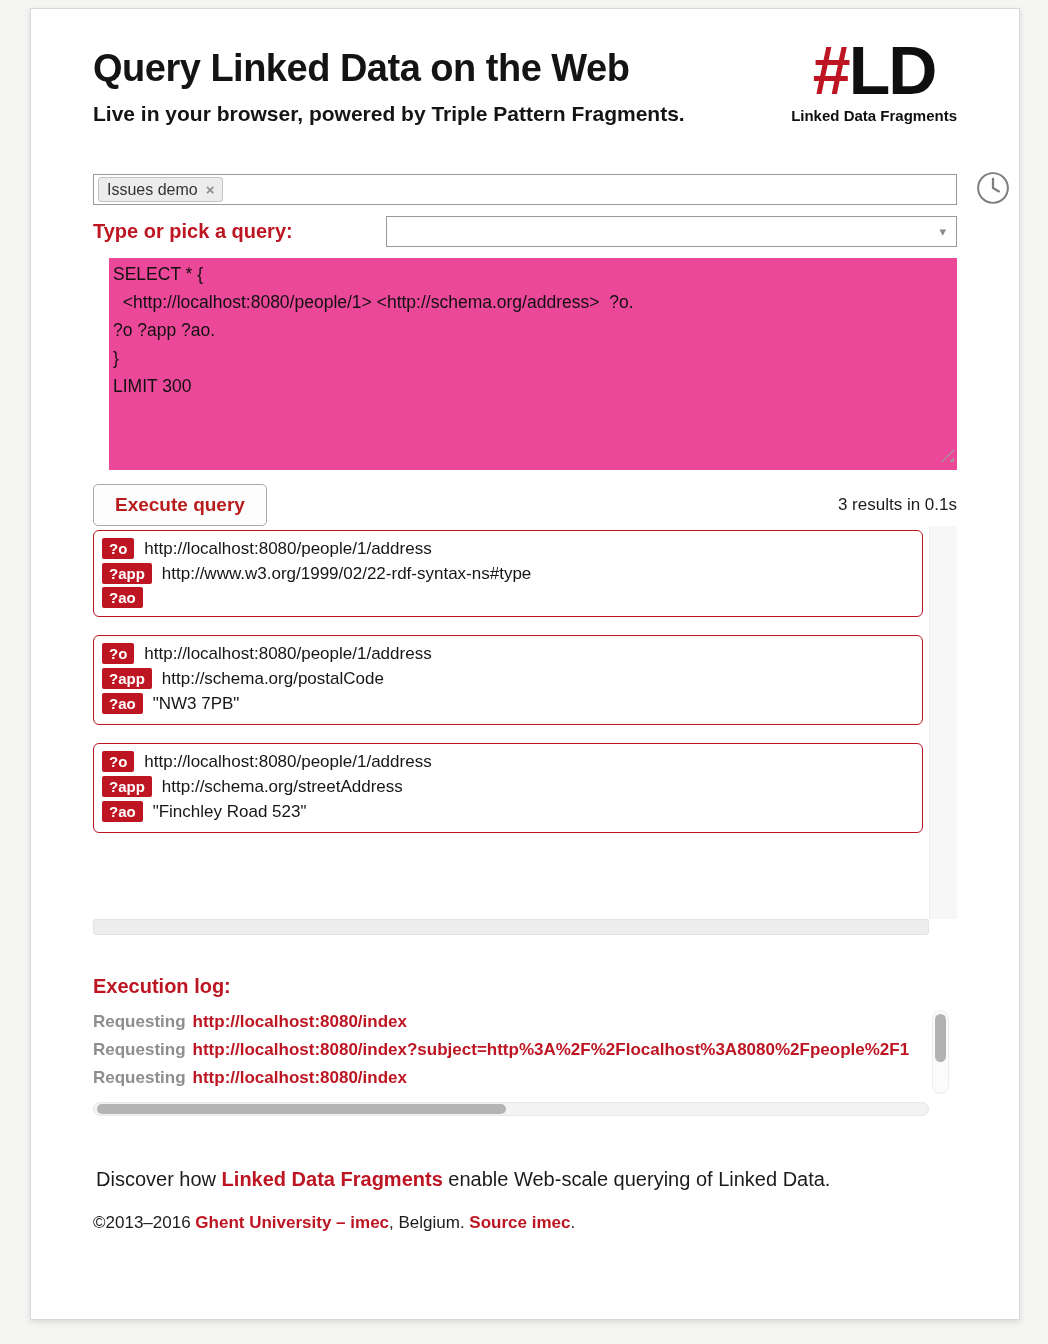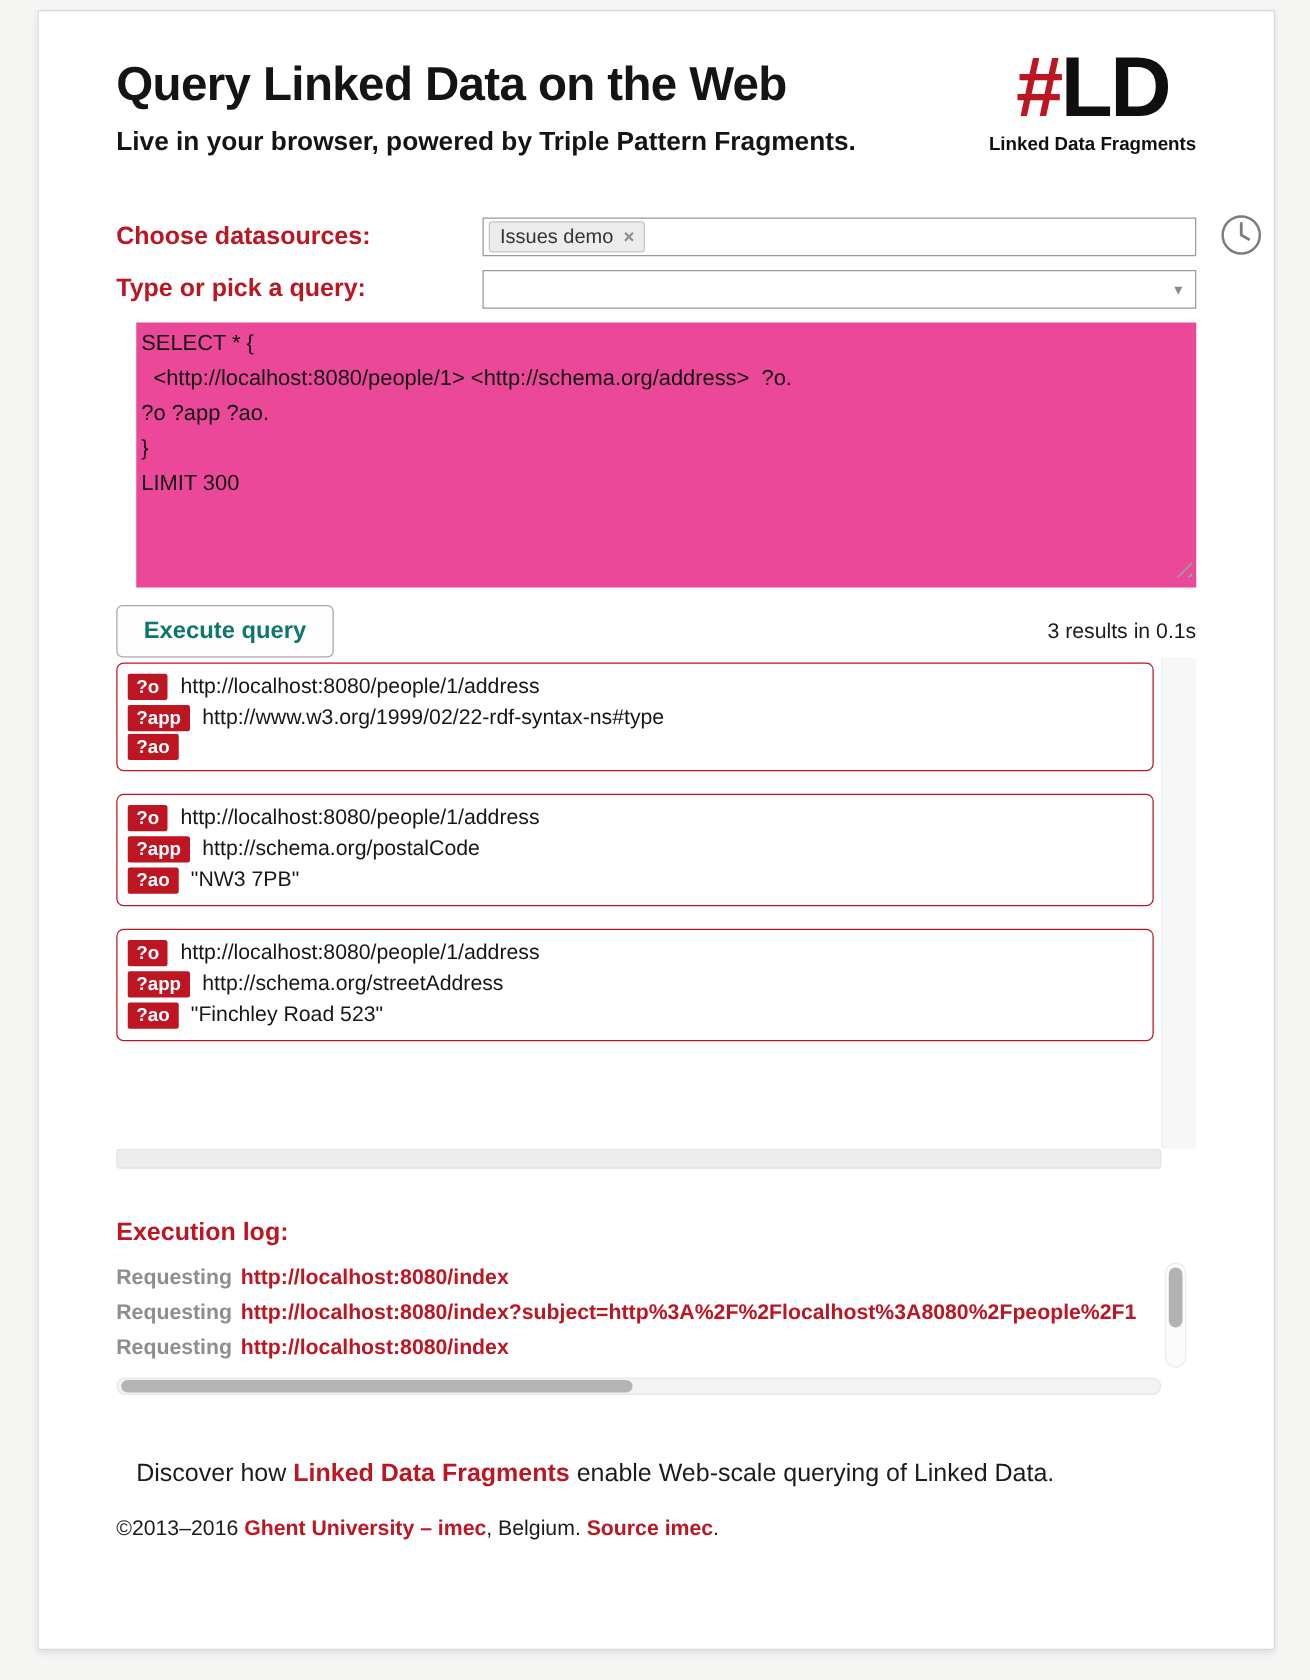--- a/index.html
+++ b/index.html
@@ -52,21 +52,21 @@
   }
   .resize-handle{
     position:absolute;right:3px;bottom:8px;width:13px;height:13px;
     background:repeating-linear-gradient(135deg,transparent 0 2.5px,#9b9b9b 2.5px 4px,transparent 4px 6.5px);
     clip-path:polygon(100% 0,100% 100%,0 100%);
     cursor:nwse-resize;
   }
   
   .exec-row{display:flex;align-items:center;justify-content:space-between;margin-top:14px;}
   .execute-btn{
-    font-family:inherit;font-size:19px;font-weight:700;color:#0f766e;
+    font-family:inherit;font-size:19px;font-weight:700;color:#b91c1c;
     background:#fdfdfd;border:1px solid #a9a9a9;border-radius:5px;
     padding:9px 21px;cursor:pointer;
   }
   .result-status{font-size:17px;color:#1b1b1b;}
   
   .section-heading{font-size:20px;font-weight:700;color:var(--red);margin:22px 0 8px;}
   .section-heading.log-h2{margin-top:40px;}
   
   .results-viewport{position:relative;height:393px;padding:4px 34px 0 0;}
   .results-scroll-track{position:absolute;top:0;right:0;bottom:0;width:28px;background:#f7f7f7;border-left:1px solid #ededed;cursor:default;}
@@ -79,21 +79,21 @@
   
   .log-viewport{position:relative;height:88px;padding-right:40px;margin-top:10px;overflow:hidden;}
   .log-line{font-size:17px;line-height:28px;white-space:nowrap;overflow:hidden;font-weight:bold;}
   .log-prefix{color:var(--muted);margin-right:7px;}
   .log-url{color:var(--red);text-decoration:none;cursor:pointer;}
   .log-vtrack{position:absolute;right:8px;top:2px;bottom:2px;width:17px;background:#fbfbfb;border:1px solid #ececec;border-radius:9px;}
   .log-vthumb{width:11px;height:48px;margin:3px auto 0;background:#b2b2b2;border-radius:6px;cursor:grab;}
   .log-hbar{width:calc(100% - 28px);height:14px;margin-top:6px;background:#f3f3f3;border:1px solid #e7e7e7;border-radius:7px;position:relative;}
   .log-hthumb{position:absolute;left:3px;top:1px;height:10px;width:49%;background:#b4b4b4;border-radius:6px;cursor:grab;}
   
-  .discover{font-size:20px;margin:52px 16px 0;color:#1b1b1b;}
+  .discover{font-size:20px;margin:52px 3px 0;color:#1b1b1b;}
   .copyright{font-size:17px;margin:22px 0 0;color:#1b1b1b;}
   .red-link{color:var(--red);font-weight:700;text-decoration:none;cursor:pointer;}
   .red-sep{color:var(--red);font-weight:700;}
 </style>
 </head>
 <body>
 
 <div class="page">
 
   <header class="header">
@@ -101,21 +101,20 @@
       <h1 class="title">Query Linked Data on the Web</h1>
       <div class="subtitle">Live in your browser, powered by Triple Pattern Fragments.</div>
     </div>
     <div class="logo">
       <div class="logo-text"><span class="logo-hash">#</span><span class="logo-ld">LD</span></div>
       <div class="logo-caption">Linked Data Fragments</div>
     </div>
   </header>
 
   <div class="form-row">
-    <label class="field-label">Choose datasources:</label>
     <div class="control">
       <div class="tag-input">
         <span class="tag">
           <span>Issues demo</span>
           <span class="tag-x">×</span>
         </span>
       </div>
     </div>
     <button class="history-btn">
       <span>

